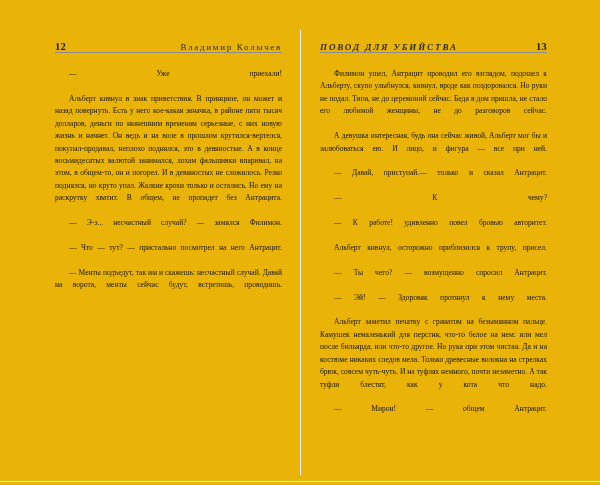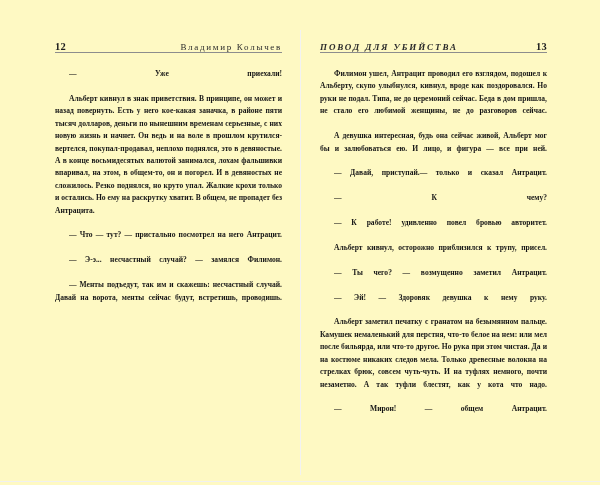--- a/index.html
+++ b/index.html
@@ -11,21 +11,21 @@
     width: 600px;
     height: 485px;
     font-family: "Liberation Serif", "DejaVu Serif", serif;
     overflow: hidden;
   }
 
   #book-spread {
     position: relative;
     width: 600px;
     height: 485px;
-    background: #fef9c3;
+    background: #eab308;
     box-sizing: border-box;
   }
 
   
   .page-edge-bottom {
     position: absolute;
     left: 0;
     right: 0;
     bottom: 3px;
     height: 1px;
@@ -107,21 +107,20 @@
     top: 68px;
     left: 55px;
     right: 18px;
     bottom: 14px;
     font-size: 7.55px;
     line-height: 12.42px;
     color: #171717;
     text-align: justify;
     text-justify: inter-word;
     hyphens: manual;
-    font-weight: bold;
     -webkit-hyphens: manual;
   }
   .page-right .column {
     left: 20px;
     right: 53px;
   }
 
   .column p {
     margin: 0;
     text-indent: 14px;
@@ -147,41 +146,41 @@
 
     <div class="running-head">
       <span class="folio">12</span>
       <span class="head-title author">Владимир Колычев</span>
     </div>
     <div class="head-rule"></div>
 
     <div class="column">
       <p>— Уже приехали!</p>
       <p>Альберт кивнул в знак приветствия. В принципе, он может и назад повернуть. Есть у него кое-какая заначка, в районе пяти тысяч долларов, деньги по нынешним временам серьезные, с них новую жизнь и начнет. Он ведь и на воле в прошлом крутился-вертелся, покупал-продавал, неплохо поднялся, это в девяностые. А в конце восьмидесятых валютой занимался, лохам фальшивки впаривал, на этом, в общем-то, он и погорел. И в девяностых не сложилось. Резко поднялся, но круто упал. Жалкие крохи только и остались. Но ему на раскрутку хватит. В общем, не пропадет без Антрацита.</p>
+      <p>— Э-э... несчастный случай? — замялся Филимон.</p>
       <p>— Что — тут? — пристально посмотрел на него Антрацит.</p>
-      <p>— Э-э... несчастный случай? — замялся Филимон.</p>
       <p>— Менты подъедут, так им и скажешь: несчастный случай. Давай на ворота, менты сейчас будут, встретишь, проводишь.</p>
     </div>
   </div>
 
   <div class="page page-right">
 
     <div class="running-head">
       <span class="head-title booktitle">ПОВОД ДЛЯ УБИЙСТВА</span>
       <span class="folio">13</span>
     </div>
     <div class="head-rule"></div>
 
     <div class="column">
       <p>Филимон ушел, Антрацит проводил его взглядом, подошел к Альберту, скупо улыбнулся, кивнул, вроде как поздоровался. Но руки не подал. Типа, не до церемоний сейчас. Беда в дом пришла, не стало его любимой женщины, не до разговоров сейчас.</p>
       <p>А девушка интересная, будь она сейчас живой, Альберт мог бы и залюбоваться ею. И лицо, и фигура — все при ней.</p>
       <p>— Давай, приступай.— только и сказал Антрацит.</p>
       <p>— К чему?</p>
       <p>— К работе!   удивленно повел бровью авторитет.</p>
       <p>Альберт кивнул, осторожно приблизился к трупу, присел.</p>
-      <p>— Ты чего? — возмущенно заметил Антрацит.</p>
-      <p>— Эй! — Здоровяк девушка к нему руку.</p>
+      <p>— Ты чего? — возмущенно спросил Антрацит.</p>
+      <p>— Эй! — Здоровяк протянул к нему места.</p>
       <p>Альберт заметил печатку с гранатом на безымянном пальце. Камушек немаленький для перстня, что-то белое на нем: или мел после бильярда, или что-то другое. Но рука при этом чистая. Да и на костюме никаких следов мела. Только древесные волокна на стрелках брюк, совсем чуть-чуть. И на туфлях немного, почти незаметно. А так туфли блестят, как у кота что надо.</p>
       <p>— Мирон! — общем Антрацит.</p>
     </div>
   </div>
 
 </div>
 
 </body></html>

